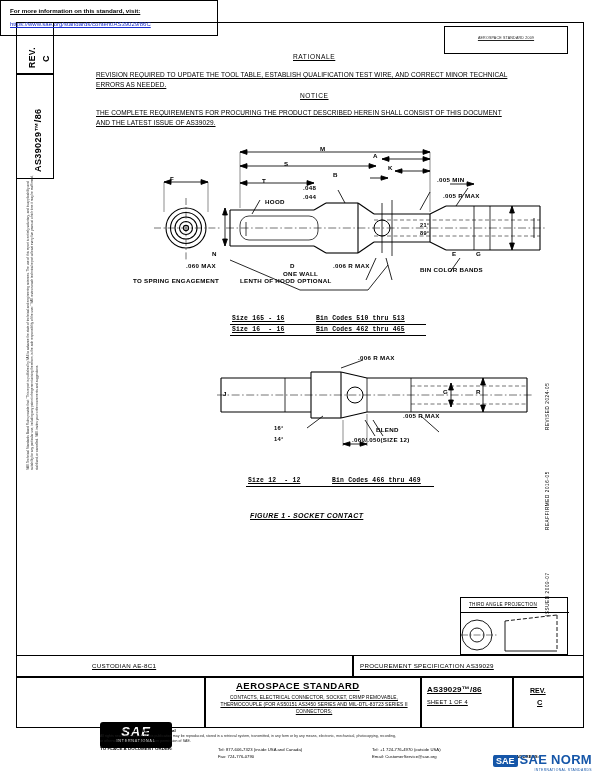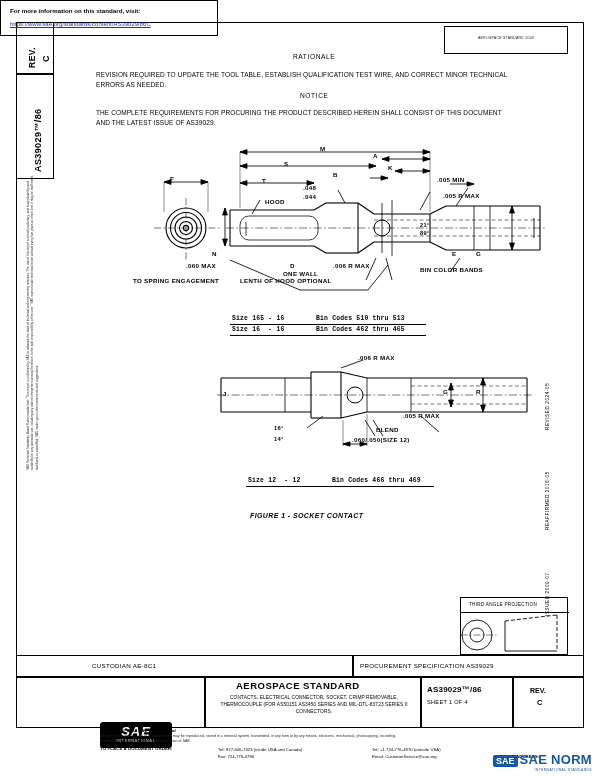--- a/index.html
+++ b/index.html
@@ -1,21 +1,21 @@
 <!DOCTYPE html>
 <html><head>
 <meta charset="utf-8">
 <style>
   html,body{margin:0;padding:0;background:#ffffff;}
   body{width:600px;height:776px;position:relative;font-family:"Liberation Sans",sans-serif;color:#000;overflow:hidden;}
   .page{position:absolute;inset:0;}
   .bd{position:absolute;border:1.6px solid #000;box-sizing:border-box;}
   .bdt{position:absolute;border:1px solid #000;box-sizing:border-box;}
   .ln{position:absolute;background:#000;}
-  .txt{position:absolute;white-space:pre;line-height:1.12;}
+  .txt{position:absolute;white-space:pre;line-height:1.12;text-decoration:underline;}
   .vtxt{position:absolute;white-space:pre;transform-origin:0 0;}
 
   
   #frame{left:16px;top:22px;width:568px;height:706px;}
 
   
   #revbox{left:16px;top:22px;width:38px;height:52px;}
   #asbox{left:16px;top:74px;width:38px;height:105px;}
 
   .rv{font-size:8.5px;font-weight:bold;letter-spacing:.5px;}

